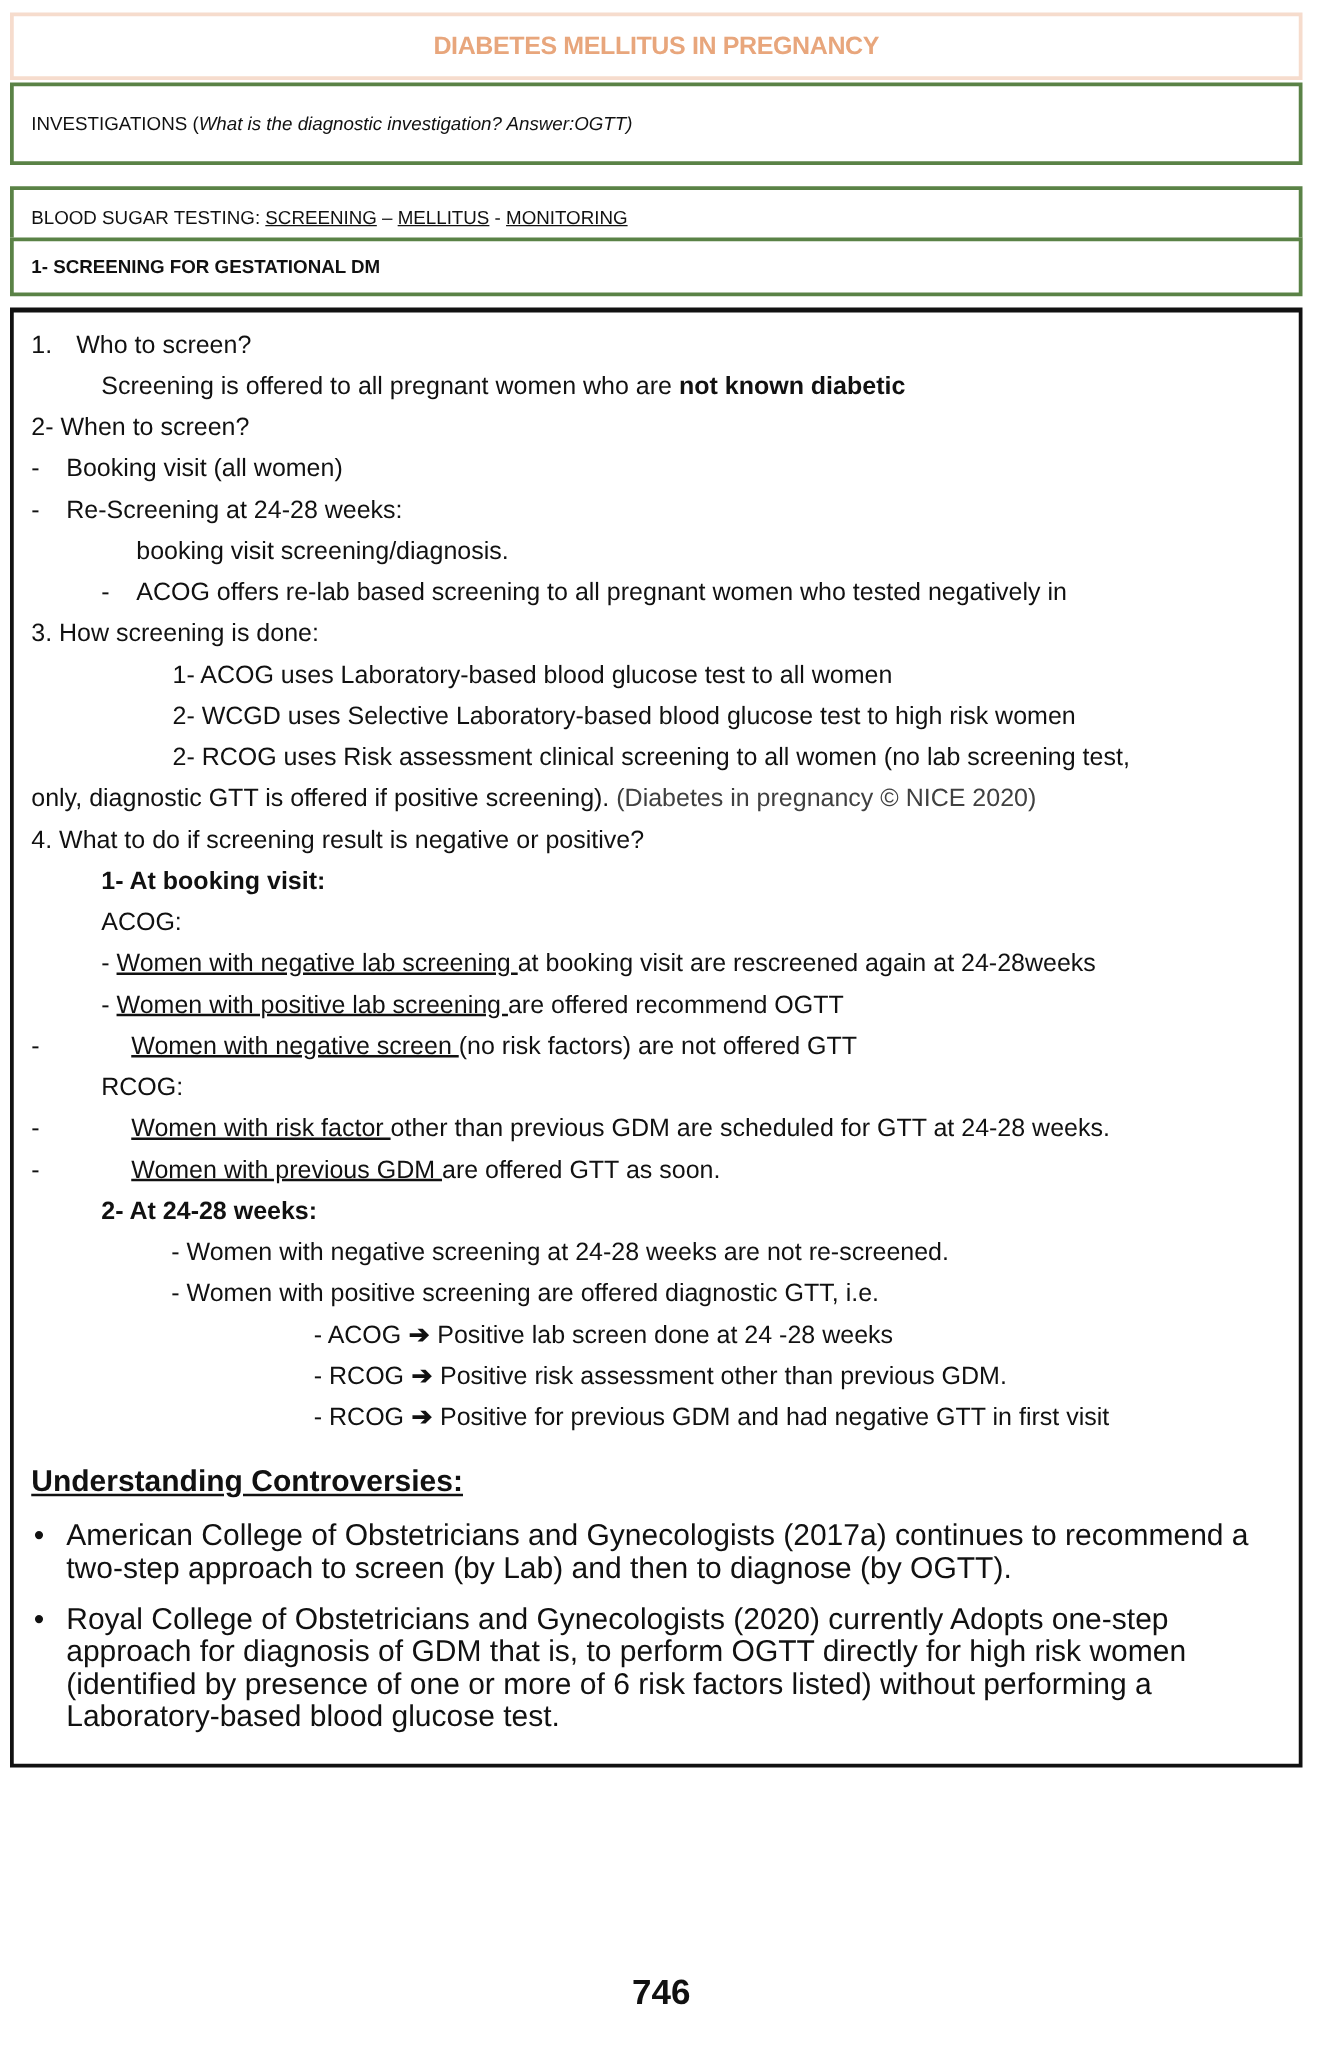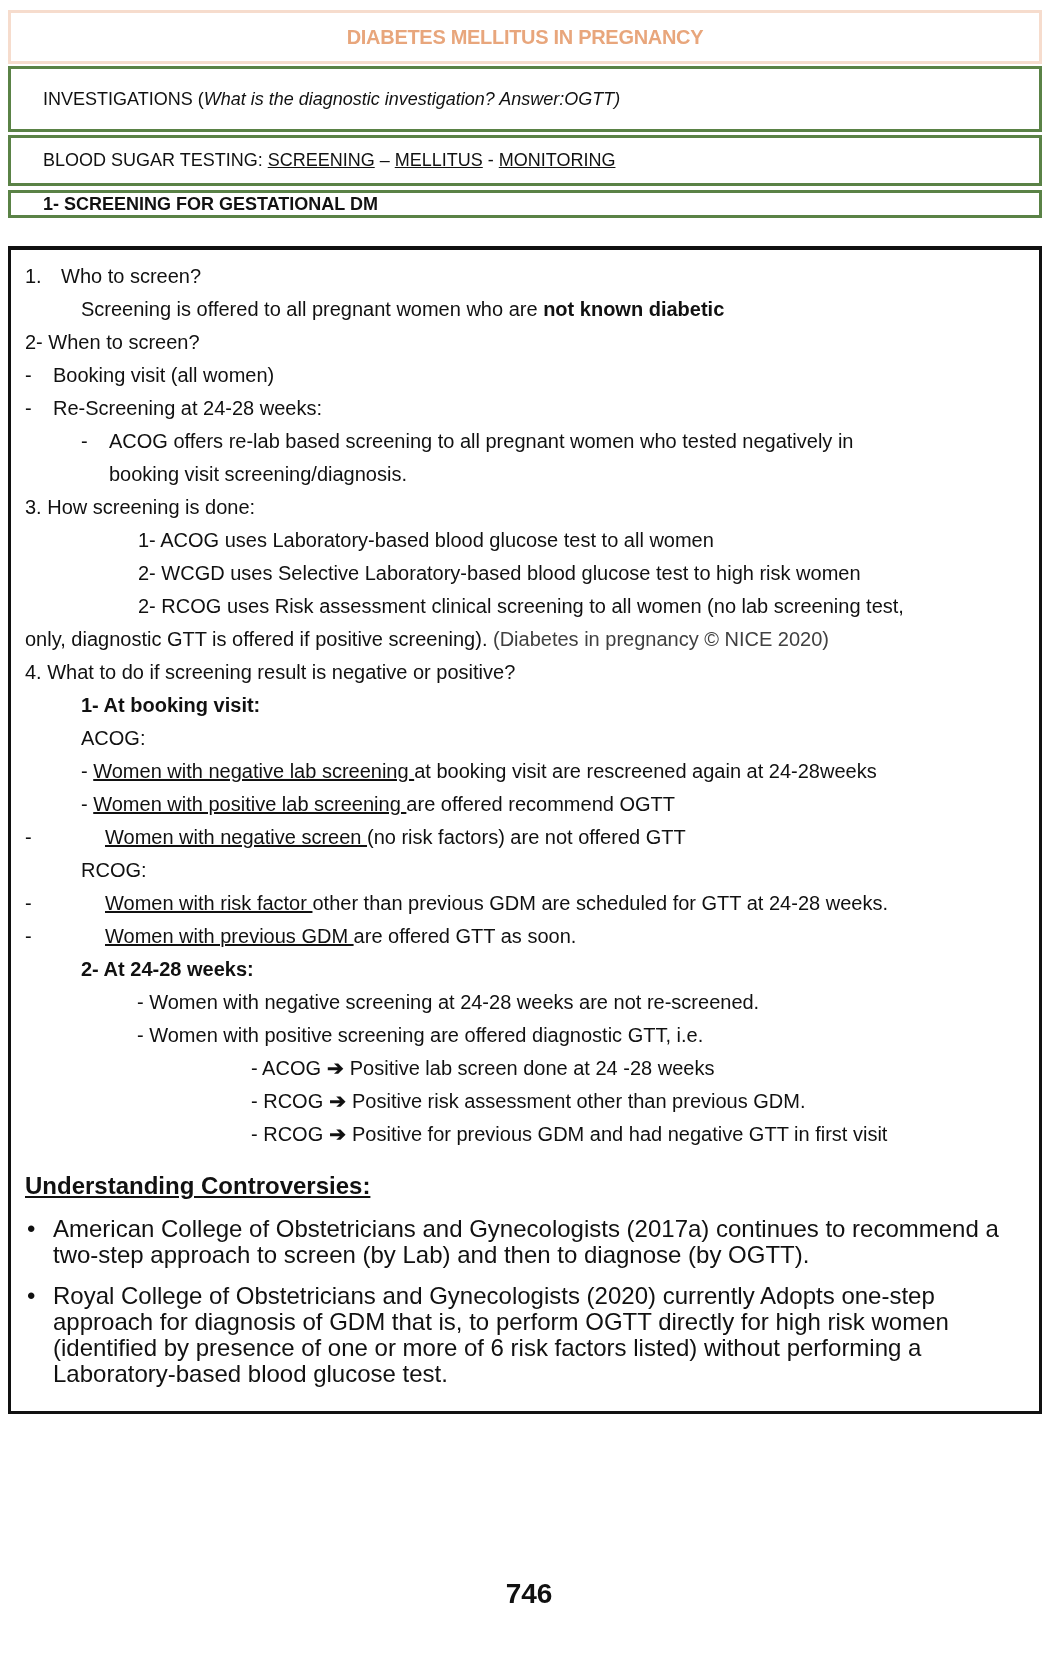--- a/index.html
+++ b/index.html
@@ -3,24 +3,24 @@
   <meta charset="utf-8">
   <style>
     html, body { margin: 0; padding: 0; background: #ffffff; }
     body {
       width: 1058px; height: 1656px; position: relative; overflow: hidden;
       font-family: "Liberation Sans", sans-serif; color: #111;
     }
     .box { position: absolute; left: 8px; width: 1034px; box-sizing: border-box; background: #fff; }
     .title-box { top: 10px; height: 54px; border: 3px solid #f6dccd; text-align: center; }
     .title-box .t { display: inline-block; margin-top: 13px; font-weight: bold; font-size: 20px; color: #e8a67c; letter-spacing: -0.3px; }
-    .green-box { border: 3px solid #5a8246; padding-left: 32px; font-size: 18px; display: flex; align-items: center; }
+    .green-box { border: 3px solid #5a8246; padding-left: 14px; font-size: 15px; display: flex; align-items: center; }
     .inv-box { top: 66px; height: 66px; }
-    .bst-box { top: 135px; height: 51px; }
-    .scr-box { top: 190px; height: 28px; font-weight: bold; }
+    .bst-box { top: 149px; height: 51px; }
+    .scr-box { top: 190px; height: 47px; font-weight: bold; }
     .main-box { top: 246px; height: 170px; height: 1168px; border: 3px solid #111; border-top-width: 4px; }
     .u { text-decoration: underline; }
     .lines { position: absolute; left: 14px; top: 10px; right: 10px; font-size: 20px; }
     .ln { height: 33px; line-height: 33px; white-space: nowrap; }
     .ind1 { padding-left: 56px; }
     .ind2 { padding-left: 113px; }
     .ind3 { padding-left: 112px; }
     .ind4 { padding-left: 226px; }
     .dash { display: inline-block; width: 28px; }
     .cite { color: #404040; }
@@ -57,22 +57,22 @@
   <span>1- SCREENING FOR GESTATIONAL DM</span>
 </div>
 
 <div class="box main-box">
   <div class="lines">
     <div class="ln"><span style="display:inline-block;width:36px">1.</span><span>Who to screen?</span></div>
     <div class="ln ind1"><span>Screening is offered to all pregnant women who are </span><span class="b">not known diabetic</span></div>
     <div class="ln">2- When to screen?</div>
     <div class="ln"><span class="dash">-</span><span>Booking visit (all women)</span></div>
     <div class="ln"><span class="dash">-</span><span>Re-Screening at 24-28 weeks:</span></div>
+    <div class="ln" style="padding-left:84px">booking visit screening/diagnosis.</div>
     <div class="ln" style="padding-left:56px"><span class="dash">-</span><span>ACOG offers re-lab based screening to all pregnant women who tested negatively in</span></div>
-    <div class="ln" style="padding-left:84px">booking visit screening/diagnosis.</div>
     <div class="ln">3. How screening is done:</div>
     <div class="ln ind2">1- ACOG uses Laboratory-based blood glucose test to all women</div>
     <div class="ln ind2">2- WCGD uses Selective Laboratory-based blood glucose test to high risk women</div>
     <div class="ln ind2">2- RCOG uses Risk assessment clinical screening to all women (no lab screening test,</div>
     <div class="ln"><span>only, diagnostic GTT is offered if positive screening). </span><span class="cite">(Diabetes in pregnancy © NICE 2020)</span></div>
     <div class="ln">4. What to do if screening result is negative or positive?</div>
     <div class="ln ind1 b">1- At booking visit:</div>
     <div class="ln ind1">ACOG:</div>
     <div class="ln ind1"><span>-</span> <span class="u">Women with negative lab screening </span><span>at booking visit are rescreened again at 24-28weeks</span></div>
     <div class="ln ind1"><span>-</span> <span class="u">Women with positive lab screening </span><span>are offered recommend OGTT</span></div>

